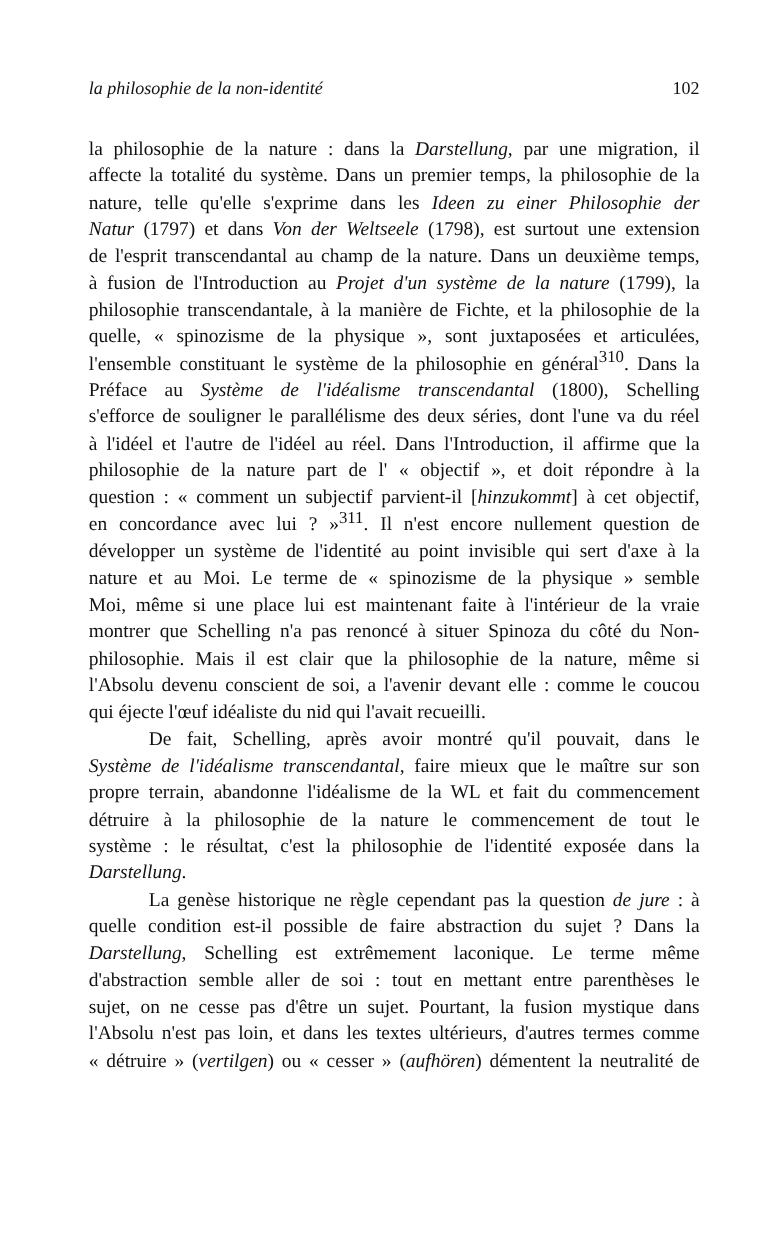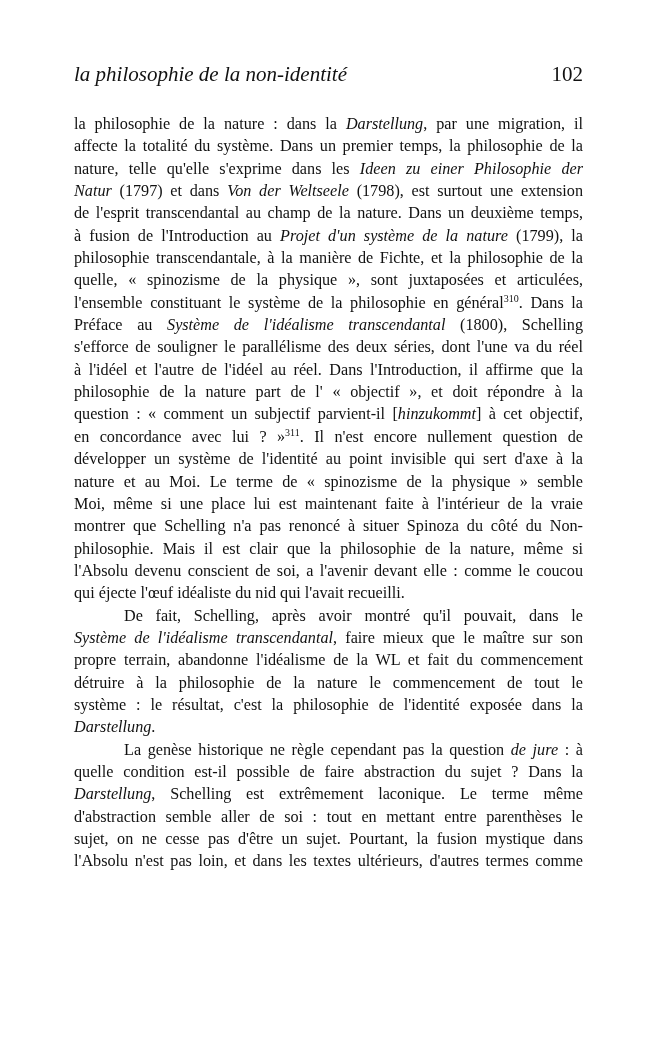--- a/index.html
+++ b/index.html
@@ -4,34 +4,34 @@
 <style>
   html, body { margin: 0; padding: 0; background: #ffffff; }
   body { width: 650px; height: 1037px; position: relative; overflow: hidden; }
   .page {
     position: absolute; left: 74px; top: 0; width: 509px;
     font-family: "Liberation Serif", "DejaVu Serif", serif;
     color: #111111;
   }
   .running-head {
     position: absolute; top: 64px; left: 0; width: 509px; height: 20px;
-    font-size: 21px; line-height: 20px;
+    font-size: 15px; line-height: 20px;
   }
   .running-title { font-style: italic; position: absolute; left: 0; top: 0; }
   .page-number { position: absolute; right: 0; top: 0; }
   .body { position: absolute; top: 113px; left: 0; width: 509px; }
   .line {
     display: block; height: 22.35px; line-height: 22.35px;
     font-size: 16.2px; white-space: nowrap;
     text-align: justify; text-align-last: justify;
   }
   .line.last { text-align-last: left; }
   .line.indent { text-indent: 50px; }
   .line i { font-style: italic; }
-  sup { font-size: 10px; line-height: 0; vertical-align: 6px; }
+  sup { font-size: 14px; line-height: 0; vertical-align: 6px; }
 </style>
 </head>
 <body>
 
 <div class="page">
   <div class="running-head">
     <span class="running-title">la philosophie de la non-identité</span>
     <span class="page-number">102</span>
   </div>
   <div class="body" id="body-text">
@@ -62,14 +62,15 @@
       <div class="line"><span>propre terrain, abandonne l'idéalisme de la WL et fait du commencement</span></div>
       <div class="line"><span>détruire à la philosophie de la nature le commencement de tout le</span></div>
       <div class="line"><span>système : le résultat, c'est la philosophie de l'identité exposée dans la</span></div>
       <div class="line last"><i>Darstellung</i><span>.</span></div>
       <div class="line indent"><span>La genèse historique ne règle cependant pas la question </span><i>de jure</i><span> : à</span></div>
       <div class="line"><span>quelle condition est-il possible de faire abstraction du sujet ? Dans la</span></div>
       <div class="line"><i>Darstellung</i><span>, Schelling est extrêmement laconique. Le terme même</span></div>
       <div class="line"><span>d'abstraction semble aller de soi : tout en mettant entre parenthèses le</span></div>
       <div class="line"><span>sujet, on ne cesse pas d'être un sujet. Pourtant, la fusion mystique dans</span></div>
       <div class="line"><span>l'Absolu n'est pas loin, et dans les textes ultérieurs, d'autres termes comme</span></div>
+      <div class="line"><span>« détruire » (</span><i>vertilgen</i><span>) ou « cesser » (</span><i>aufhören</i><span>) démentent la neutralité de</span></div>
     </div>
 </div>
 
 </body></html>

